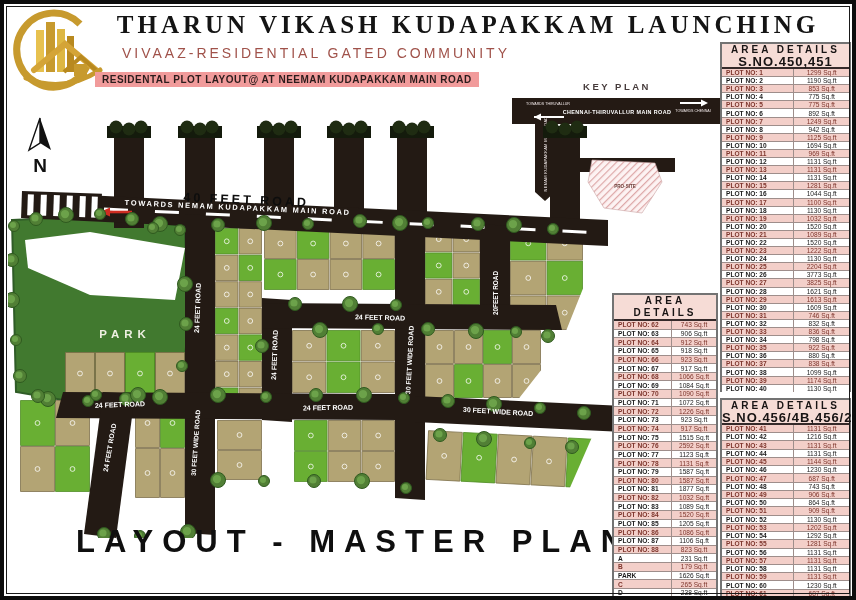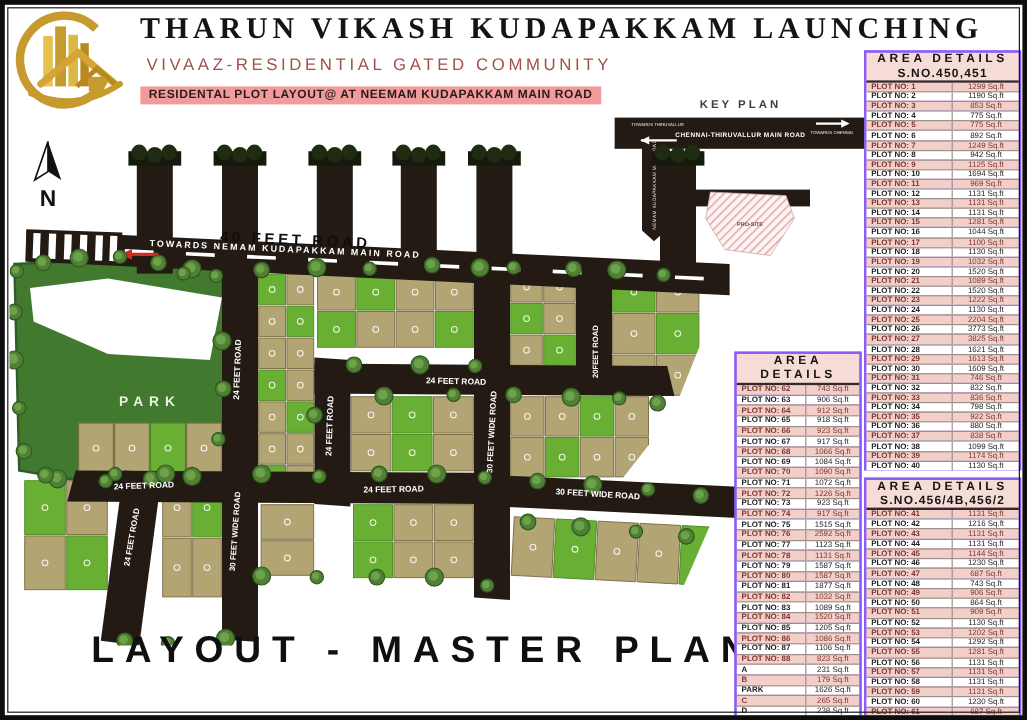--- a/index.html
+++ b/index.html
@@ -9,37 +9,37 @@
   .inner-frame{position:absolute;inset:6px;border:1px solid #1a1a1a;pointer-events:none;z-index:50;}
 
   
   #logo{position:absolute;left:8px;top:8px;width:102px;height:90px;}
   #main-title{position:absolute;left:98px;top:11px;width:740px;text-align:center;
      font-family:"Liberation Serif",serif;font-weight:bold;font-size:25px;letter-spacing:4px;color:#141414;white-space:nowrap;}
   #sub-title{position:absolute;left:80px;top:45px;width:430px;text-align:right;
      font-weight:normal;font-size:14px;letter-spacing:3px;color:#a0524a;white-space:nowrap;}
   #tagline-wrap{position:absolute;left:95px;top:69px;width:375px;text-align:center;}
   #tagline-wrap span{display:inline-block;background:#f19b9b;color:#2b1c1c;font-weight:bold;
-     font-size:10px;letter-spacing:.5px;padding:2px 7px;white-space:nowrap;margin-left:22px;}
+     font-size:10px;letter-spacing:.5px;padding:2px 7px;white-space:nowrap;}
 
   
   #keyplan{position:absolute;left:512px;top:82px;width:210px;height:136px;}
 
   
   #map{position:absolute;left:8px;top:108px;}
 
   
   #footer-title{position:absolute;left:76px;top:524px;font-weight:bold;font-size:31px;
      letter-spacing:9px;color:#0f0f0f;white-space:nowrap;}
 
   
-  .area-table{position:absolute;background:#8b5cf6;border:2px solid #8b5cf6;box-sizing:border-box;z-index:40;}
+  .area-table{position:absolute;background:#c4b5fd;border:2px solid #737373;box-sizing:border-box;z-index:40;}
   .thead{background:#f6dcd6;border-bottom:2px solid #352a2a;text-align:center;color:#181414;}
   .thead .l1{font-weight:bold;font-size:10px;letter-spacing:3px;line-height:12px;}
-  .thead .l2{font-weight:bold;font-size:10px;letter-spacing:1px;line-height:11px;}
+  .thead .l2{font-weight:bold;font-size:13px;letter-spacing:1px;line-height:11px;}
   .thead .l2:empty{display:none;}
   .tbody{display:flex;flex-direction:column;}
   .trow{flex:1;display:flex;min-height:0;}
   .trow + .trow{border-top:1px solid #9e8e8b;}
   .trow .c1{width:57%;border-right:1px solid #9e8e8b;font-weight:bold;display:flex;align-items:center;padding-left:4px;box-sizing:border-box;}
   .trow .c2{width:43%;display:flex;align-items:center;justify-content:center;}
   .trow.odd{background:#f3cfc9;color:#7e352c;}
   .trow.even{background:#ffffff;color:#1c1c1c;}
   #t1{left:720px;top:42px;width:131px;height:350px;font-size:6.6px;}
   #t2{left:612px;top:293px;width:106px;height:303px;font-size:6.6px;}

